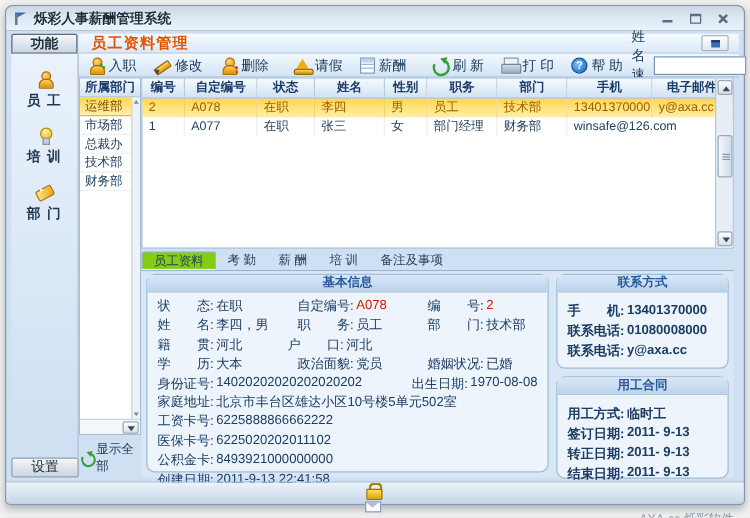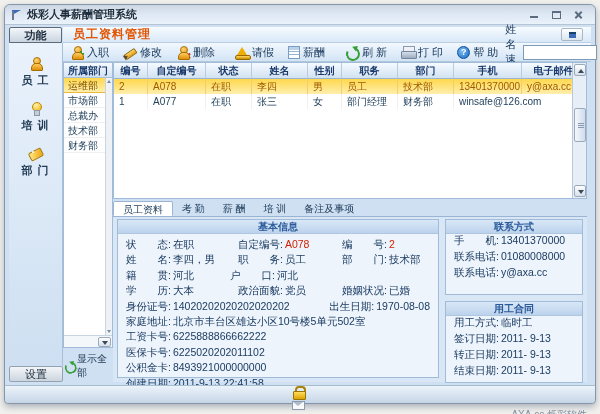--- a/index.html
+++ b/index.html
@@ -129,38 +129,38 @@
   .sbtn.up::before { content:""; position:absolute; left:3px; top:4px; width:0; height:0;
     border-left:3px solid transparent; border-right:3px solid transparent; border-bottom:4px solid #3a4a5c; }
   .sbtn.down::before { content:""; position:absolute; left:3px; top:4px; width:0; height:0;
     border-left:3px solid transparent; border-right:3px solid transparent; border-top:4px solid #3a4a5c; }
   .sthumb { position:absolute; left:1px; top:45px; width:12px; height:34px;
     background:linear-gradient(90deg,#f4f8fc,#cfdceb); border:1px solid #9aaabc; border-radius:2px; }
   .sthumb::before { content:""; position:absolute; left:3px; top:14px; width:6px; height:1px; background:#8a9ab0; box-shadow:0 2px 0 #8a9ab0, 0 4px 0 #8a9ab0; }
   
   .dtabs { position:absolute; left:108px; top:196px; right:8px; height:16px; display:flex; border-bottom:1px solid #9ab4d4; background:transparent; }
   .dtab { font-size:10px; color:#24425e; padding:0 9px; line-height:15px; cursor:default; white-space:nowrap; }
-  .dtab.active { background:#ffffff; border:1px solid #9ab4d4; border-bottom:1px solid #fff; border-radius:2px 2px 0 0; }
+  .dtab.active { background:#84cc16; border:1px solid #9ab4d4; border-bottom:1px solid #fff; border-radius:2px 2px 0 0; }
   
   .detail-bg { position:absolute; left:108px; top:212px; right:8px; bottom:21px; background:#d8e6f5; }
-  .gbox { position:absolute; background:#eef4fb; border:1px solid #a0bcd8; border-radius:0; }
+  .gbox { position:absolute; background:#eef4fb; border:1px solid #a0bcd8; border-radius:7px; }
   .ghead { height:14px; background:linear-gradient(180deg,#d9e7f7,#bcd3ec); font-size:10px; font-weight:bold; color:#2a5a9a;
     text-align:center; line-height:14px; border-bottom:1px solid #aec6e0; }
   .gb-basic { left:4px; top:2px; width:322px; bottom:4px; }
   .gb-contact { left:332px; top:2px; right:4px; height:76px; }
   .gb-contract { left:332px; top:84px; right:4px; height:82px; }
   .bi-body { padding:4px 8px 0 8px; }
   .bi-line { height:15.4px; display:flex; font-size:10.5px; color:#1b3c63; white-space:nowrap; overflow:hidden; }
   .cell { display:flex; }
   .c1{width:112px}.c2{width:104px}.c3{flex:1}.c15{width:216px}
   .lbl { color:#1b3c63; }
   .val { color:#1b3c63; margin-left:2px; }
   .val.red { color:#d02000; }
   .kv-line { height:16px; display:flex; font-size:10.5px; color:#1b3c63; padding-left:8px; white-space:nowrap; }
-  .gpad { padding-top:0; }
+  .gpad { padding-top:8px;font-weight:bold; }
   
   .statusbar { position:absolute; left:0; right:0; bottom:0; height:18px;
     background:linear-gradient(180deg,#ecf3fa,#c6d6e7); border-top:1px solid #a8bcd0; border-radius:0 0 4px 4px;
     display:flex; align-items:center; padding:0 8px;flex-direction:column; }
   .statusbar .ic { margin-right:4px; }
   .brand { margin-left:auto; font-size:10px; color:#7d8da0; }
 </style>
 </head>
 <body>
 

